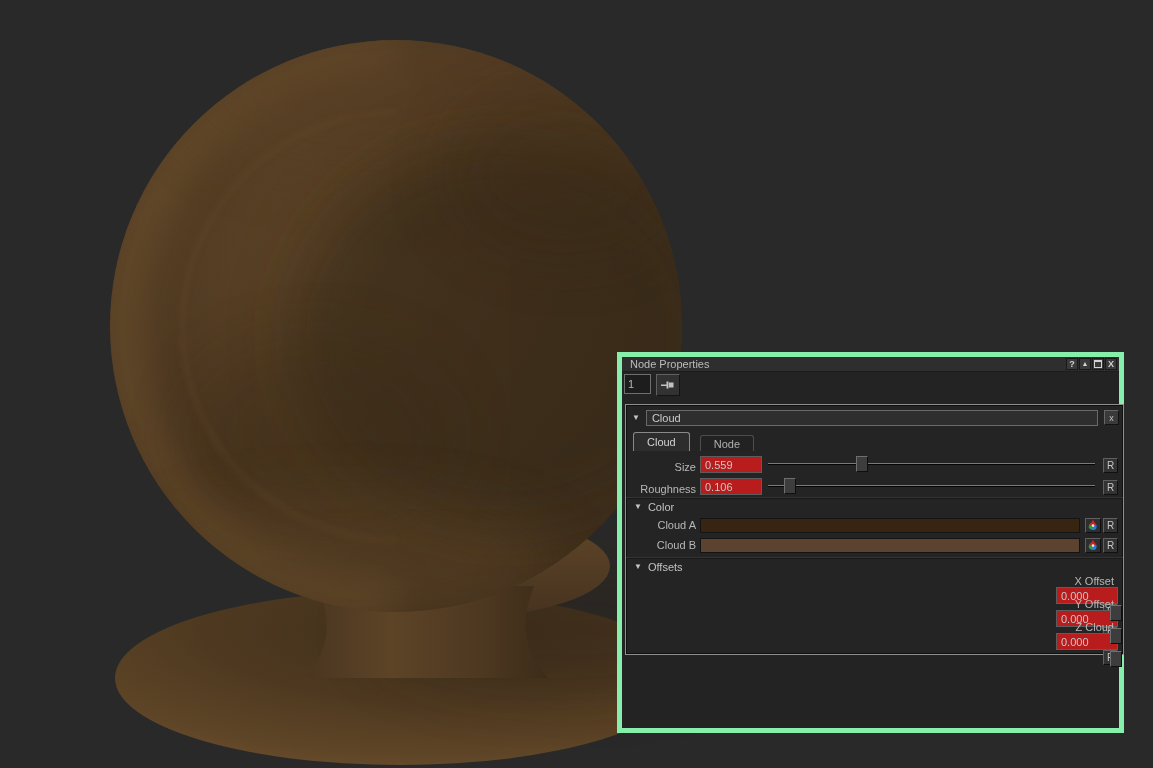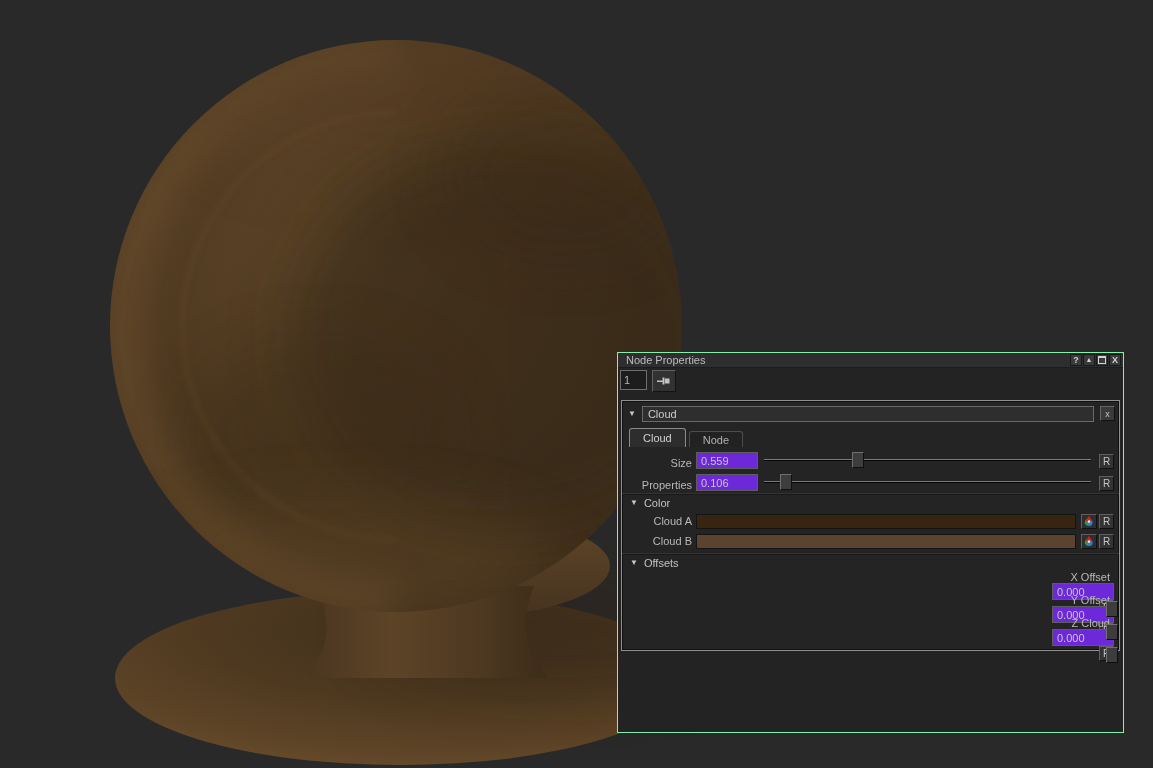--- a/index.html
+++ b/index.html
@@ -10,21 +10,21 @@
     -webkit-font-smoothing:antialiased;
   }
   *{box-sizing:border-box;}
 
   
   .preview{position:absolute;left:0;top:0;width:760px;height:768px;}
 
   
   .panel{
     position:absolute;left:617px;top:352px;width:507px;height:381px;
-    background:#232323;border:1px solid #86efac;z-index:10;
+    background:#232323;border:5px solid #86efac;z-index:10;
   }
   .titlebar{
     height:15px;background:#2e2e2e;display:flex;align-items:center;
     padding:0 2px 0 8px;border-bottom:1px solid #1c1c1c;
   }
   .titlebar .title{font-size:11px;color:#bcbcbc;line-height:14px;}
   .tb-icons{margin-left:auto;display:flex;gap:1px;}
   .tb-btn{
     width:12px;height:12px;background:#3a3a3a;border:1px solid #191919;
     color:#d2d2d2;font-size:9px;font-weight:bold;line-height:10px;
@@ -72,27 +72,27 @@
   }
 
   .tabs{display:flex;align-items:flex-end;height:20px;margin:4px 0 0 7px;}
   .tab{font-size:11px;display:flex;align-items:center;border-radius:3px 3px 0 0;}
   .tab.active{
     height:19px;padding:0 13px;background:#2d2d2d;color:#d2d2d2;
     border:1px solid #8a8a8a;border-bottom:none;
   }
   .tab.inactive{
     height:16px;padding:0 13px;background:#222222;color:#b0b0b0;
-    border:1px solid #4d4d4d;border-bottom:none;margin-left:3px;
+    border:1px solid #4d4d4d;border-bottom:none;margin-left:10px;
   }
 
   .prow{display:flex;align-items:flex-end;height:22px;padding-right:5px;}
   .plabel{width:70px;text-align:right;color:#b8b8b8;font-size:11px;margin-right:4px;flex:none;}
   .pfield{
-    width:62px;height:17px;background:#6d28d9;border:1px solid #5d5d5d;
+    width:62px;height:17px;background:#b91c1c;border:1px solid #5d5d5d;
     color:#c8c8c8;font-size:11px;padding:0 4px;flex:none;font-family:inherit;
   }
   .slider{flex:1;position:relative;height:18px;margin:0 8px 0 6px;}
   .track{
     position:absolute;left:0;right:0;top:8px;height:1px;background:#7a7a7a;
     box-shadow:0 1px 0 rgba(0,0,0,.85);
   }
   .handle{
     position:absolute;top:1px;width:12px;height:16px;background:#3d3d3d;
     border-top:1px solid #6f6f6f;border-left:1px solid #6f6f6f;
@@ -248,21 +248,21 @@
       <span class="slider">
         <span class="track"></span>
         <span class="handle" style="left: calc(27%);"></span>
       </span>
       <span class="rbtn">
           <span>R</span>
         </span>
     </div>
 
     <div class="prow">
-      <span class="plabel">Properties</span>
+      <span class="plabel">Roughness</span>
       <input class="pfield" value="0.106" style="">
       <span class="slider">
         <span class="track"></span>
         <span class="handle" style="left: calc(5%);"></span>
       </span>
       <span class="rbtn">
           <span>R</span>
         </span>
     </div>
 

